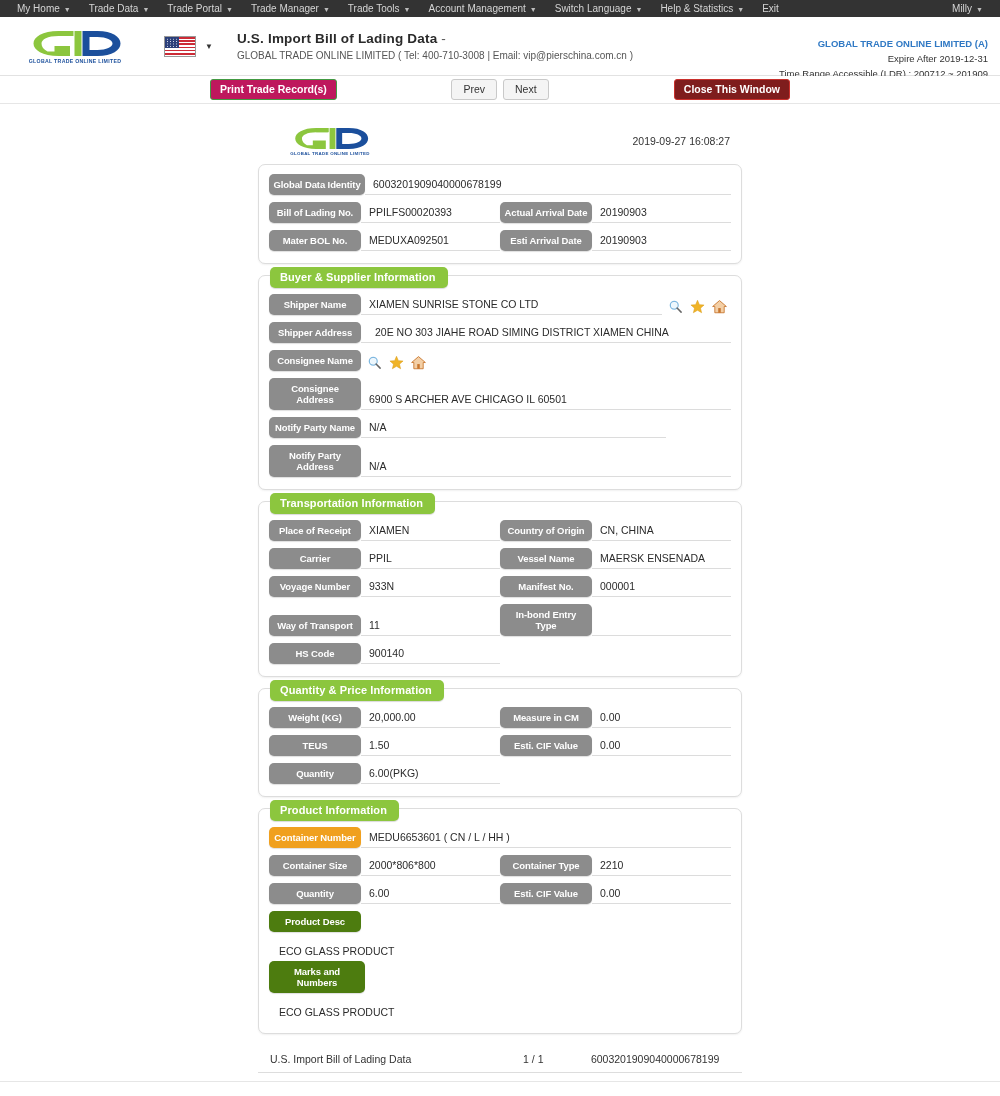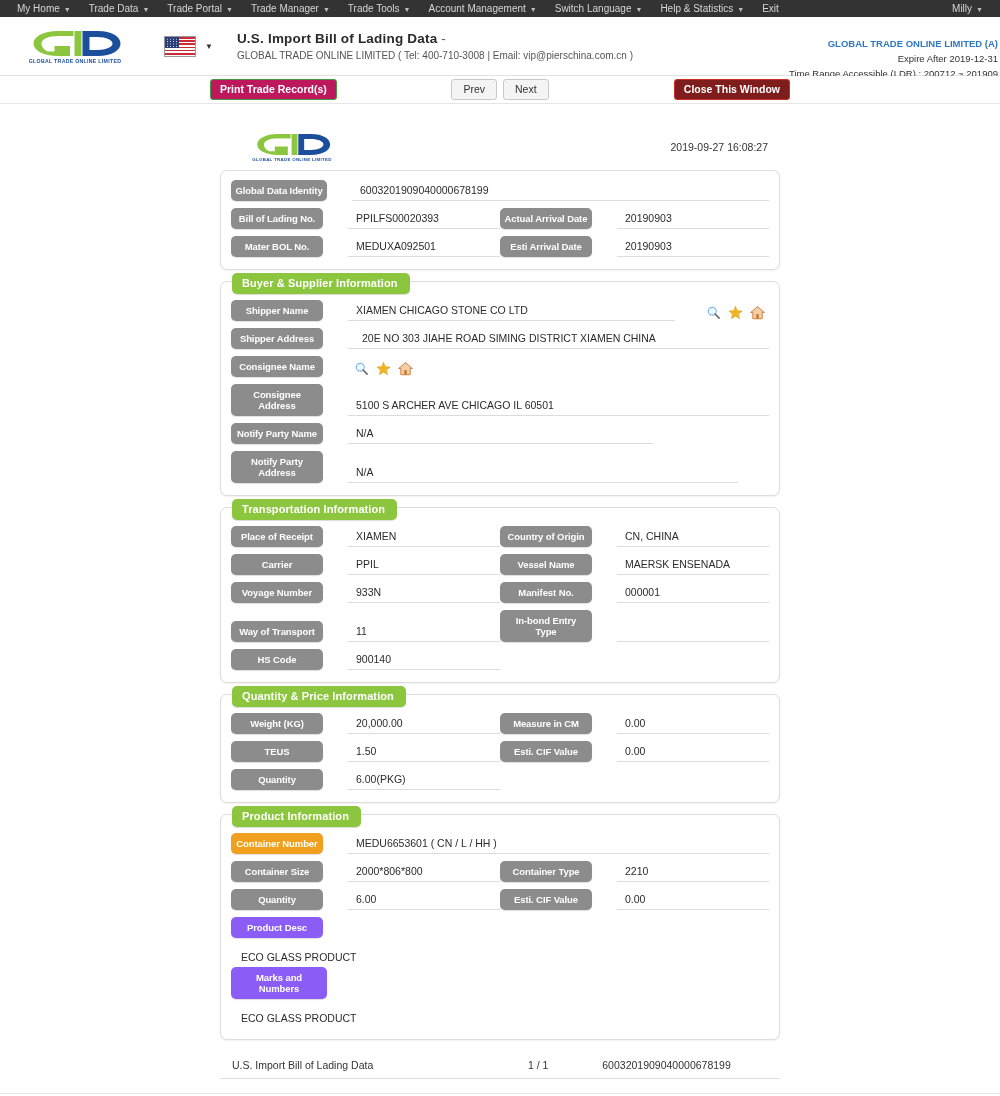--- a/index.html
+++ b/index.html
@@ -66,21 +66,21 @@
   .flag-caret { margin-left:9px; font-size:8px; color:#333; }
 
   .title-block { margin-left:24px; }
   .title-block .t1 {
     font-size:13.5px; font-weight:bold; color:#2a2a2a; letter-spacing:.2px;
   }
   .title-block .t1 .dash { font-weight:normal; color:#555; }
   .title-block .t2 { font-size:10px; color:#555; margin-top:4px; }
 
   .header-right {
-    position:absolute; right:2px; top:20px;
+    position:absolute; right:12px; top:20px;
     text-align:right; line-height:13px;
   }
   .header-right .hr1 { color:#3079c4; font-size:9.5px; font-weight:bold; }
   .header-right .hr2 { color:#333; font-size:9.5px; margin-top:2px; }
   .header-right .hr3 { color:#333; font-size:9.5px; margin-top:2px; }
 
   
   .actionbar {
     height:28px;
     display:flex; align-items:center;
@@ -102,22 +102,22 @@
   }
   .btn-green { background:#be185d; border-color:#429a42; color:#fff; font-weight:bold; }
   .btn-red   { background:#7f1d1d; border-color:#c9302c; color:#fff; font-weight:bold; }
   .btn-gray  { background:#f4f4f4; border-color:#c9c9c9; color:#333; padding:3px 11px; }
   .ab-center { position:absolute; left:0; right:0; display:flex; justify-content:center; gap:6px; pointer-events:none; }
   .ab-center .btn { pointer-events:auto; }
   .ab-right { margin-left:auto; }
 
   
   .doc {
-    width:560px;
-    margin:14px auto;
+    width:484px;
+    margin:8px auto;
     padding-top:9px;
   }
   .doc-head {
     display:flex; align-items:center; justify-content:space-between;
     padding:4px 12px 8px 28px;
   }
   .doc-head .gtc-logo { width:88px; height:31px; }
   .doc-head .ts { font-size:10.5px; color:#333; }
 
   .panel {
@@ -139,40 +139,40 @@
     font-size:11px;
     font-weight:bold;
     border-radius:5px;
     padding:4px 12px 5px 10px;
     box-shadow:0 1px 1px rgba(0,0,0,.15);
     letter-spacing:.1px;
   }
 
   .row { display:flex; align-items:flex-end; margin-bottom:7px; }
   .row:last-child { margin-bottom:1px; }
-  .cell { display:flex; align-items:flex-end;gap:25px; }
+  .cell { display:flex; align-items:flex-end; }
   .cell.half { width:50%; }
   .cell.full { width:100%; }
 
   .lbl {
     background:#8c8c8c;
     color:#ffffff;
     font-size:9.5px;
     font-weight:bold;
     border-radius:5px;
     padding:5px 4px;
     width:92px;
     min-width:92px;
     text-align:center;
     line-height:11px;
     box-shadow:0 1px 1px rgba(0,0,0,.13);
     letter-spacing:-.1px;
   }
   .lbl.orange { background:#f0a01e; }
-  .lbl.green  { background:#8b5cf6; }
+  .lbl.green  { background:#4d7c0f; }
   .lbl.wide   { width:96px; min-width:96px; }
 
   .val {
     flex:1;
     border-bottom:1px solid #dcdcdc;
     font-size:10.5px;
     color:#2b2b2b;
     padding:0 4px 3px 8px;
     min-height:15px;
     line-height:14px;
@@ -308,21 +308,21 @@
       </div>
     </div>
   </div>
 
   <div class="panel with-head">
     <div class="sect-head">Buyer &amp; Supplier Information</div>
 
     <div class="row">
       <div class="cell full">
         <div class="lbl">Shipper Name</div>
-        <div class="val">XIAMEN CHICAGO STONE CO LTD</div>
+        <div class="val">XIAMEN SUNRISE STONE CO LTD</div>
         <div class="icons">
           <svg class="ic" viewBox="0 0 24 24">
             <circle cx="10" cy="10" r="6.3" fill="none" stroke="#7fb8e0" stroke-width="2"></circle>
             <circle cx="10" cy="10" r="4.6" fill="#dff0fb" opacity=".55"></circle>
             <line x1="14.5" y1="14.5" x2="21" y2="21" stroke="#666" stroke-width="2.4" stroke-linecap="round"></line>
           </svg>
           <svg class="ic" viewBox="0 0 24 24">
             <polygon points="12,2 15,9 22.5,9.6 16.8,14.6 18.6,22 12,18 5.4,22 7.2,14.6 1.5,9.6 9,9" fill="#f0b428" stroke="#d99a16" stroke-width=".8"></polygon>
           </svg>
           <svg class="ic" viewBox="0 0 24 24">
@@ -356,21 +356,21 @@
             <polygon points="12,2.5 23,12 19.5,12 19.5,22 4.5,22 4.5,12 1,12" fill="#f3cfa6" stroke="#c8762e" stroke-width="1.4"></polygon>
             <rect x="10" y="14.5" width="4" height="7.5" fill="#c8762e"></rect>
           </svg>
         </div>
       </div>
     </div>
 
     <div class="row">
       <div class="cell full">
         <div class="lbl">Consignee Address</div>
-        <div class="val">5100 S ARCHER AVE CHICAGO IL 60501</div>
+        <div class="val">6900 S ARCHER AVE CHICAGO IL 60501</div>
       </div>
     </div>
 
     <div class="row">
       <div class="cell full">
         <div class="lbl">Notify Party Name</div>
         <div class="val" style="max-width:305px">N/A</div>
       </div>
     </div>
 

